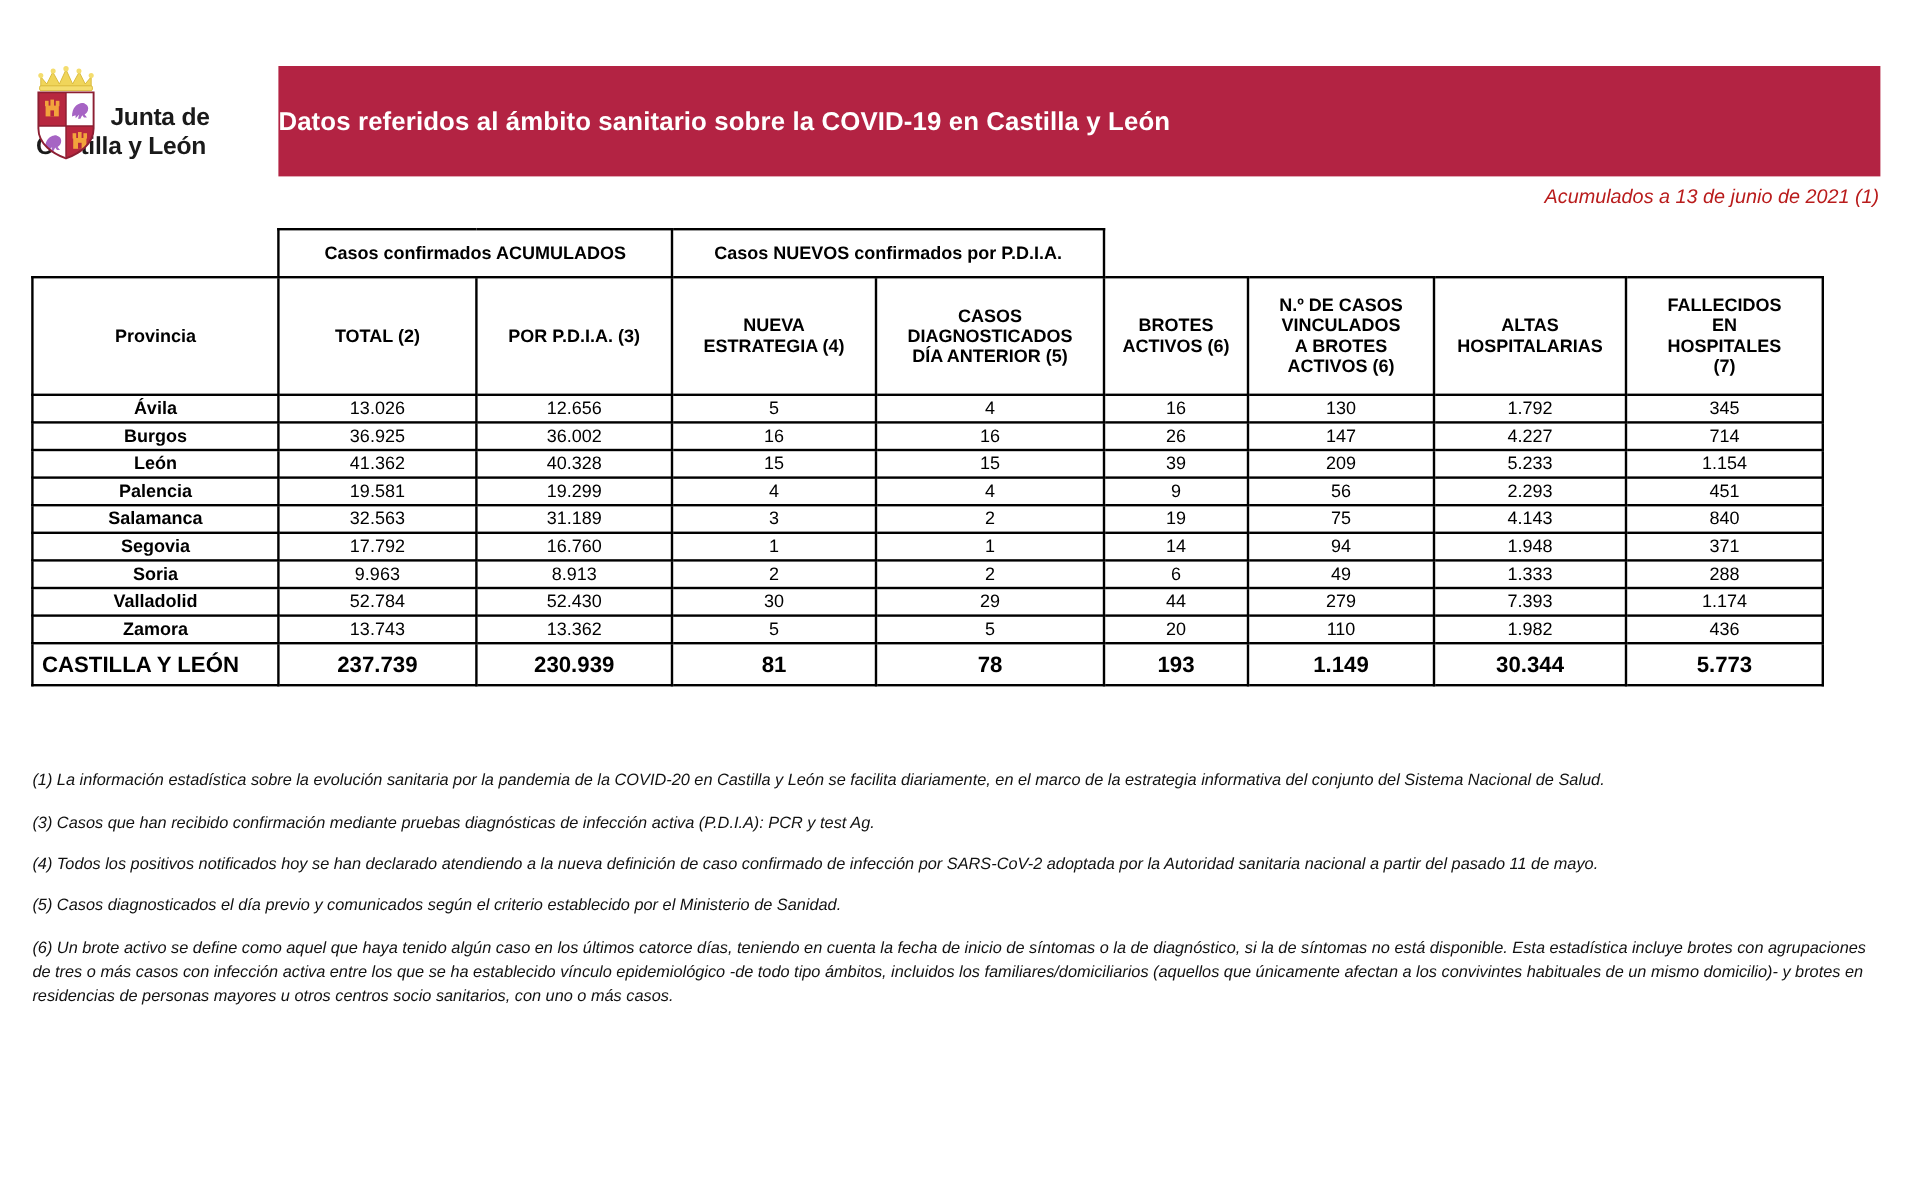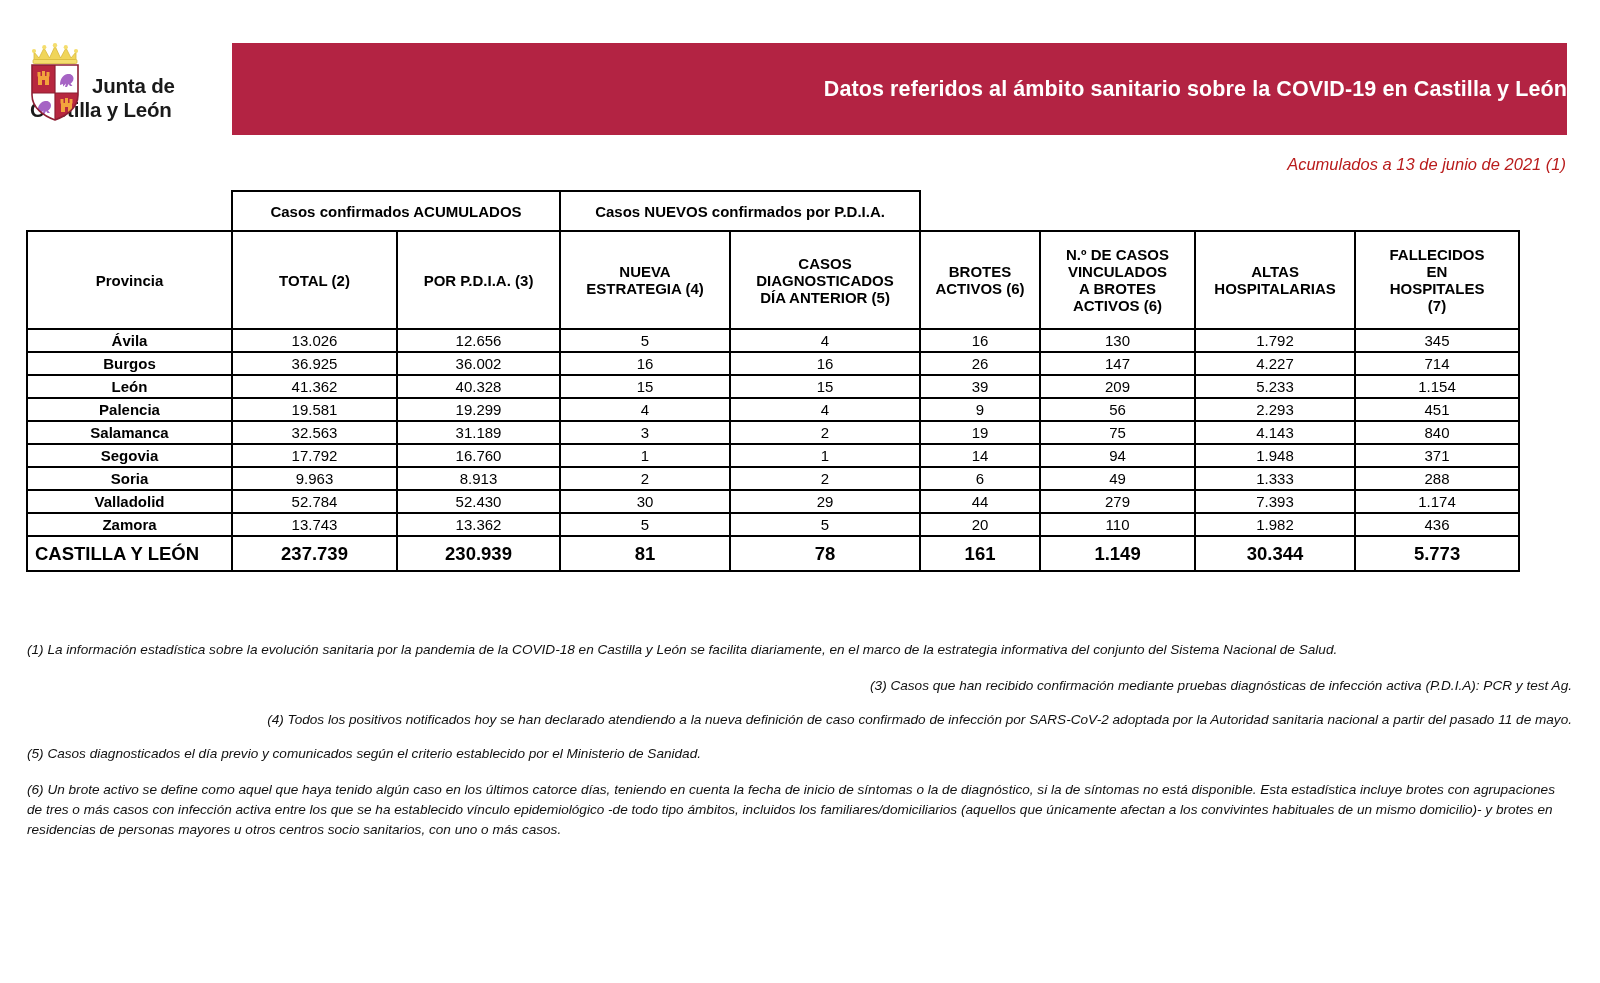--- a/index.html
+++ b/index.html
@@ -14,21 +14,21 @@
   #page {
     position: relative;
     width: 1600px;
     height: 983px;
     background: #ffffff;
   }
 
   
   .header {
     position: absolute;
-    top: 0; left: 0;
+    top: 12px; left: 0;
     width: 1372px;
     height: 150px;
   }
   .logo-block {
     position: absolute;
     left: 24px;
     top: 38px;
     display: flex;
     align-items: flex-start;
   }
@@ -54,21 +54,21 @@
 
   .title-banner {
     position: absolute;
     left: 232px;
     top: 43px;
     width: 1335px;
     height: 92px;
     background: #b32343;
     display: flex;
     align-items: center;
-    justify-content: flex-end;
+    justify-content: flex-start;
   }
   .title-banner .title-text {
     color: #ffffff;
     font-weight: bold;
     font-size: 21.5px;
     letter-spacing: 0.1px;
     text-align: center;
   }
 
   .accum-line {
@@ -155,21 +155,21 @@
     position: absolute;
     left: 27px;
     top: 640px;
     width: 1545px;
     font-style: italic;
     font-size: 13.6px;
     line-height: 19px;
     color: #111;
   }
   .note { margin-bottom: 17px; }
-  .note.tight { margin-bottom: 15px; text-align: right; }
+  .note.tight { margin-bottom: 15px; }
   .note.multi { line-height: 20px; }
 </style>
 </head>
 <body>
 
 <div id="page">
 
   <div class="header">
 
     <div class="logo-block">
@@ -395,30 +395,30 @@
             <td class="row-val">110</td>
             <td class="row-val">1.982</td>
             <td class="row-val">436</td>
           </tr>
           <tr class="total-row">
             <td class="total-label">CASTILLA Y LEÓN</td>
             <td class="total-val">237.739</td>
             <td class="total-val">230.939</td>
             <td class="total-val">81</td>
             <td class="total-val">78</td>
-            <td class="total-val">161</td>
+            <td class="total-val">193</td>
             <td class="total-val">1.149</td>
             <td class="total-val">30.344</td>
             <td class="total-val">5.773</td>
           </tr>
         </tbody>
     </table>
   </div>
 
   <div class="notes" id="notes">
-      <div class="note">(1) La información estadística sobre la evolución sanitaria por la pandemia de la COVID-18 en Castilla y León se facilita diariamente, en el marco de la estrategia informativa del conjunto del Sistema Nacional de Salud.</div>
+      <div class="note">(1) La información estadística sobre la evolución sanitaria por la pandemia de la COVID-20 en Castilla y León se facilita diariamente, en el marco de la estrategia informativa del conjunto del Sistema Nacional de Salud.</div>
       <div class="note tight">(3) Casos que han recibido confirmación mediante pruebas diagnósticas de infección activa (P.D.I.A): PCR y test Ag.</div>
       <div class="note tight">(4) Todos los positivos notificados hoy se han declarado atendiendo a la nueva definición de caso confirmado de infección por SARS-CoV-2 adoptada por la Autoridad sanitaria nacional a partir del pasado 11 de mayo.</div>
       <div class="note">(5) Casos diagnosticados el día previo y comunicados según el criterio establecido por el Ministerio de Sanidad.</div>
       <div class="note multi">(6) Un brote activo se define como aquel que haya tenido algún caso en los últimos catorce días, teniendo en cuenta la fecha de inicio de síntomas o la de diagnóstico, si la de síntomas no está disponible. Esta estadística incluye brotes con agrupaciones de tres o más casos con infección activa entre los que se ha establecido vínculo epidemiológico -de todo tipo ámbitos, incluidos los familiares/domiciliarios (aquellos que únicamente afectan a los convivintes habituales de un mismo domicilio)- y brotes en residencias de personas mayores u otros centros socio sanitarios, con uno o más casos.</div>
     </div>
 
 </div>
 
 </body></html>

